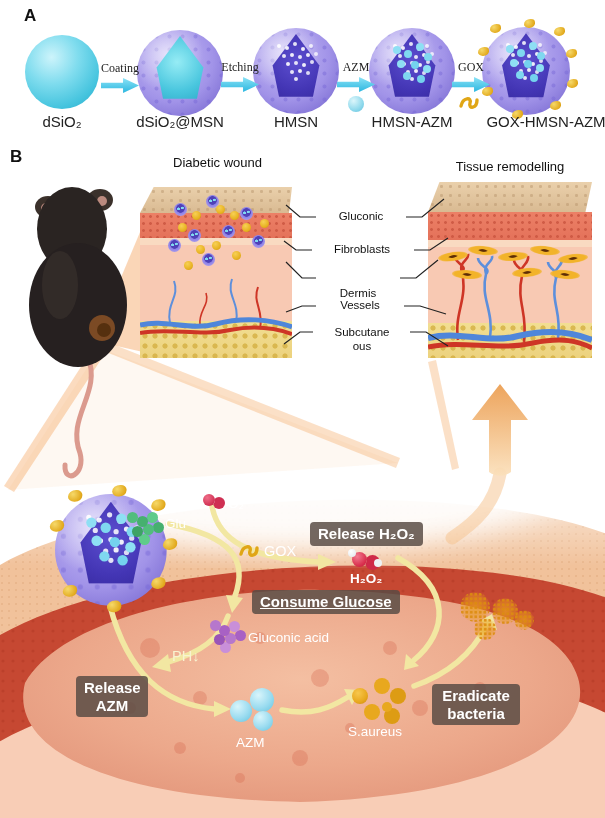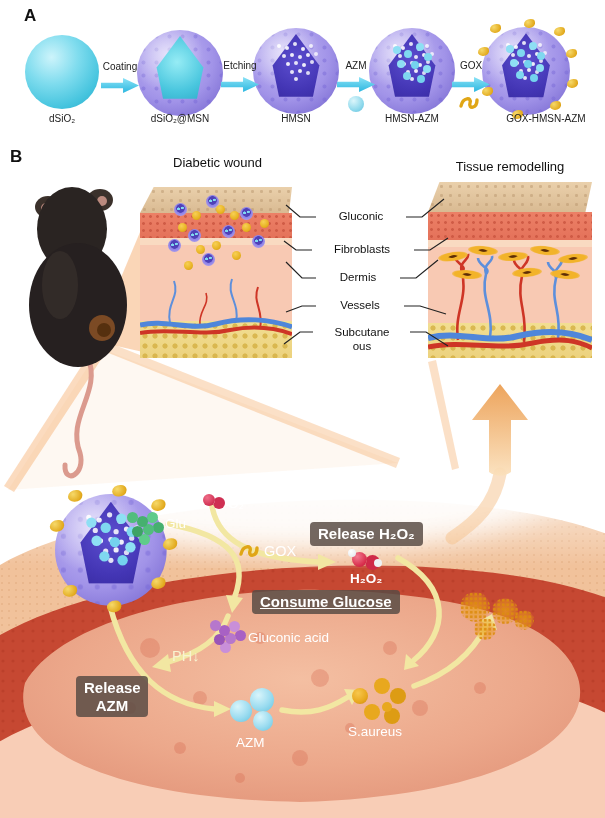--- a/index.html
+++ b/index.html
@@ -4,22 +4,22 @@
 <style>
   * { box-sizing: border-box; margin: 0; padding: 0; }
   html,body { background:#fff; }
   .canvas {
     position: relative; width: 605px; height: 818px; overflow: hidden;
     background: #fff; font-family: "Liberation Sans", "DejaVu Sans", sans-serif;
     color: #111;
   }
   .abs { position: absolute; }
   .panel-letter { position:absolute; font-size:17px; font-weight:bold; color:#111; }
-  .sp-label { position:absolute; width:120px; text-align:center; font-size:10px; color:#222; }
-  .arrow-label { position:absolute; width:64px; text-align:center; font-size:10px; color:#222; }
+  .sp-label { position:absolute; width:120px; text-align:center; font-size:15px; color:#222; }
+  .arrow-label { position:absolute; width:64px; text-align:center; font-size:12px; color:#222;font-family:Liberation Serif, serif; }
   .barrow { position:absolute; width:38px; height:15px;
     background: linear-gradient(#8ae2f6, #2cb7e0);
     clip-path: polygon(0 32%, 58% 32%, 58% 0, 100% 50%, 58% 100%, 58% 68%, 0 68%); }
   
   .shell { position:absolute; border-radius:50%;
     background-image:
       radial-gradient(circle at 34% 28%, rgba(255,255,255,.6) 0%, rgba(255,255,255,0) 44%),
       radial-gradient(circle at 50% 50%, rgba(118,102,214,.45) 1.6px, rgba(118,102,214,0) 2.4px),
       radial-gradient(circle at 40% 35%, #c6bbf5 0%, #a193e8 55%, #8273d6 83%, #6c5cc6 100%);
     background-size: auto, 13px 13px, auto; }
@@ -333,21 +333,21 @@
       <polyline points="316,278 302,278 286,262"></polyline>
         <polyline points="400,278 416,278 438,260"></polyline>
       <polyline points="316,306 302,306 286,312"></polyline>
         <polyline points="404,306 420,306 446,314"></polyline>
       <polyline points="313,332 300,332 284,344"></polyline>
         <polyline points="410,332 426,332 448,346"></polyline>
     </g>
   </svg>
   <div class="layer-label" style="left:318px;top:210px;width:86px;">Gluconic</div>
   <div class="layer-label" style="left:312px;top:243px;width:100px;">Fibroblasts</div>
-  <div class="layer-label" style="left:318px;top:271px;width:80px;">Dermis</div>
+  <div class="layer-label" style="left:318px;top:287px;width:80px;">Dermis</div>
   <div class="layer-label" style="left:318px;top:299px;width:84px;">Vessels</div>
   <div class="layer-label" style="left:315px;top:326px;width:94px;">Subcutane</div>
   <div class="layer-label" style="left:315px;top:340px;width:94px;">ous</div>
 
   <div class="scenenp">
     <div class="shell" style="left:0;top:0;width:86px;height:86px;">
       <div class="core"></div>
       <div class="pores"></div>
       <div class="azmdots"></div>
       <div class="gox-blob" style="left:-4px;top:20px;"></div>
@@ -389,19 +389,20 @@
 
   <div class="cluster" style="left:230px;top:700px;width:22px;height:22px;background:radial-gradient(circle at 35% 30%,#d9f5fb,#9bdcf0 55%,#64c3de);"></div>
   <div class="cluster" style="left:250px;top:688px;width:24px;height:24px;background:radial-gradient(circle at 35% 30%,#d9f5fb,#9bdcf0 55%,#64c3de);"></div>
   <div class="cluster" style="left:253px;top:711px;width:20px;height:20px;background:radial-gradient(circle at 35% 30%,#d9f5fb,#9bdcf0 55%,#64c3de);"></div>
   <div class="wlab" style="left:236px;top:735px;">AZM</div>
 
   <div class="cluster" style="left:352px;top:688px;width:16px;height:16px;background:radial-gradient(circle at 38% 32%,#f7c74d,#e8a81e 60%,#c8880c);box-shadow:22px -10px 0 #e8a81e,38px 0 0 #dd9c14,12px 16px 0 #e8a81e,32px 20px 0 #dd9c14;"></div>
   <div class="cluster" style="left:382px;top:702px;width:10px;height:10px;background:#e8a81e;"></div>
   <div class="wlab" style="left:348px;top:724px;">S.aureus</div>
 
+  <div class="tagbox" style="left:432px;top:684px;width:88px;">Eradicate bacteria</div>
 
   <div class="fuzz" style="left:460px;top:592px;width:30px;height:30px;"></div>
   <div class="fuzz" style="left:492px;top:598px;width:26px;height:26px;"></div>
   <div class="fuzz" style="left:514px;top:610px;width:20px;height:20px;"></div>
   <div class="fuzz" style="left:474px;top:618px;width:22px;height:22px;"></div>
 
 </div>
 
 </body></html>

